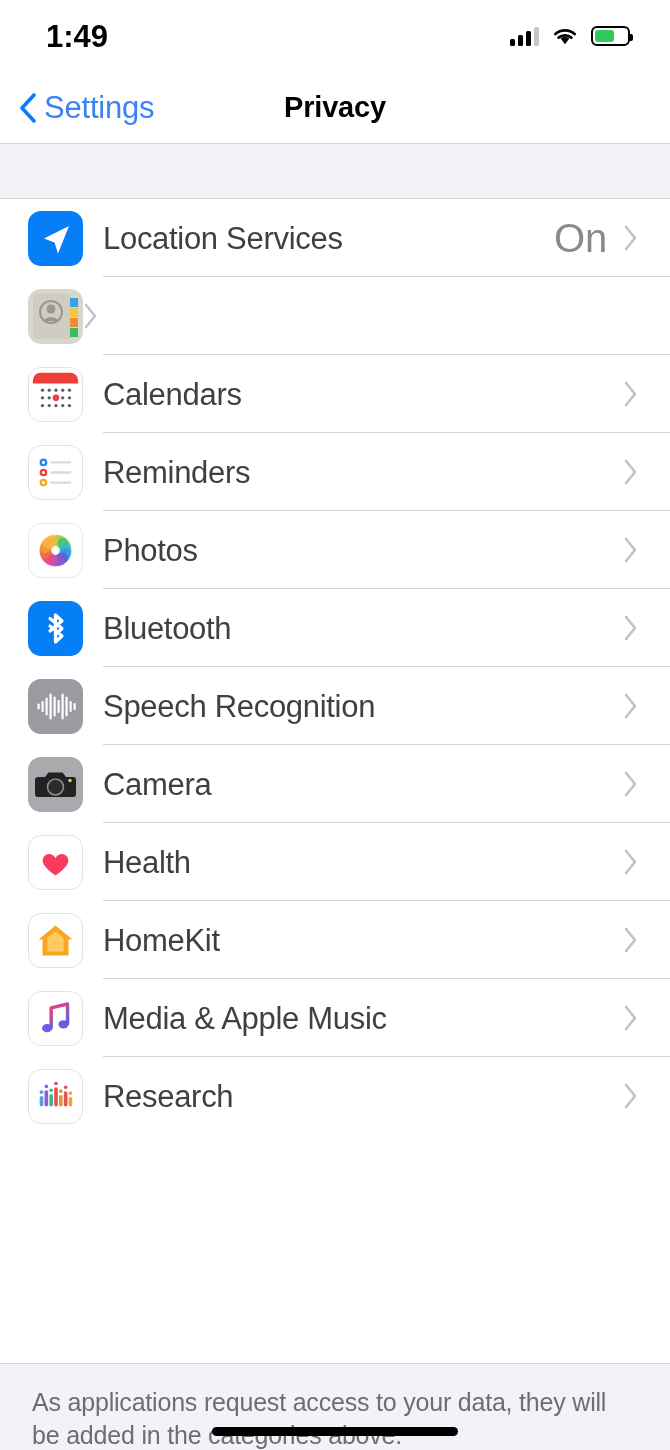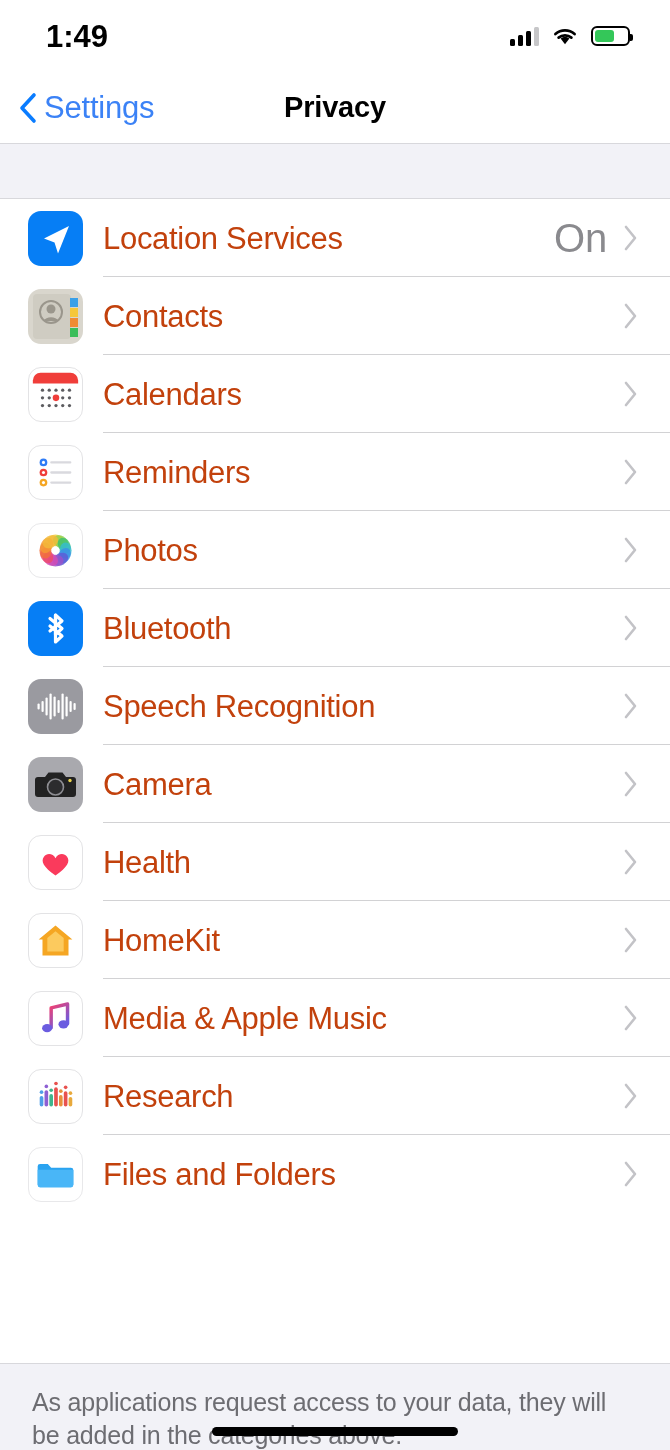--- a/index.html
+++ b/index.html
@@ -90,21 +90,21 @@
   }
   .row-icon {
     width:55px; height:55px; flex:0 0 55px;
     border-radius:13px;
     display:flex; align-items:center; justify-content:center;
     overflow:hidden; position:relative;
   }
   .row-label {
     flex:1 1 auto;
     margin-left:20px;
-    font-size:31px; color:#c2410c;
+    font-size:31px; color:#404040;
     letter-spacing:-0.3px; line-height:1;
     white-space:nowrap;
   }
   .row-value {
     font-size:40px; color:#8a8a8e;
     letter-spacing:-0.2px; margin-right:16px; line-height:1;
   }
   .chev-right { width:16px; height:28px; flex:0 0 16px; display:block; }
 
   
@@ -200,21 +200,20 @@
         <rect x="5" y="5" width="38" height="45" rx="4" fill="#cfccc2"></rect>
         <circle cx="23" cy="23" r="11" fill="none" stroke="#9a968c" stroke-width="2"></circle>
         <circle cx="23" cy="20" r="4.5" fill="#9a968c"></circle>
         <path d="M15.5 32 a8.5 7 0 0 1 15 0 Z" fill="#9a968c"></path>
         <rect x="42" y="9" width="8" height="9" fill="#3aa0e8"></rect>
         <rect x="42" y="19" width="8" height="9" fill="#f5c73a"></rect>
         <rect x="42" y="29" width="8" height="9" fill="#ef8b34"></rect>
         <rect x="42" y="39" width="8" height="9" fill="#3bbd5a"></rect>
       </svg>
           </div>
-          <div class="row-label">Contacts</div>
           <svg class="chev-right" viewBox="0 0 16 28">
             <path d="M3 3 L12 14 L3 25" stroke="#c3c3c7" stroke-width="2.6" fill="none" stroke-linecap="round" stroke-linejoin="round"></path>
           </svg>
         </div>
         <div class="row">
           <div class="row-icon ic-calendar">
             <svg class="icon-svg" viewBox="0 0 55 55">
         <rect x="4" y="5" width="47" height="45" rx="8" fill="#fff"></rect>
         <path d="M4 13 a8 8 0 0 1 8-8 h31 a8 8 0 0 1 8 8 v3 H4 Z" fill="#f03e3a"></path>
         <g fill="#5c5c60">
@@ -395,33 +394,20 @@
               <rect x="36.1" y="22" width="3.8" height="16" rx="1.9" fill="#e8524f"></rect>
               <circle cx="43" cy="24" r="1.9" fill="#e8a93b"></circle>
               <rect x="41.1" y="28" width="3.8" height="10" rx="1.9" fill="#e8a93b"></rect>
             </svg>
           </div>
           <div class="row-label">Research</div>
           <svg class="chev-right" viewBox="0 0 16 28">
             <path d="M3 3 L12 14 L3 25" stroke="#c3c3c7" stroke-width="2.6" fill="none" stroke-linecap="round" stroke-linejoin="round"></path>
           </svg>
         </div>
-        <div class="row">
-          <div class="row-icon ic-files">
-            <svg class="icon-svg" viewBox="0 0 55 55">
-              <rect x="3" y="3" width="49" height="49" rx="11" fill="#fff"></rect>
-        <path d="M9 19 a2.5 2.5 0 0 1 2.5-2.5 h8 l3.5 4 h20.5 a2.5 2.5 0 0 1 2.5 2.5 v15 a2.5 2.5 0 0 1-2.5 2.5 H11.5 A2.5 2.5 0 0 1 9 38 Z" fill="#2aa3f0"></path>
-        <path d="M9 22.5 h37 v16 a2.5 2.5 0 0 1-2.5 2.5 H11.5 A2.5 2.5 0 0 1 9 38.5 Z" fill="#49b6f7"></path>
-      </svg>
-          </div>
-          <div class="row-label">Files and Folders</div>
-          <svg class="chev-right" viewBox="0 0 16 28">
-            <path d="M3 3 L12 14 L3 25" stroke="#c3c3c7" stroke-width="2.6" fill="none" stroke-linecap="round" stroke-linejoin="round"></path>
-          </svg>
-        </div>
       </div>
   </div>
 
   <div class="footer">
     <div class="footer-text">As applications request access to your data, they will be added in the categories above.</div>
   </div>
 
   <div class="home-indicator"></div>
 </div>
 

